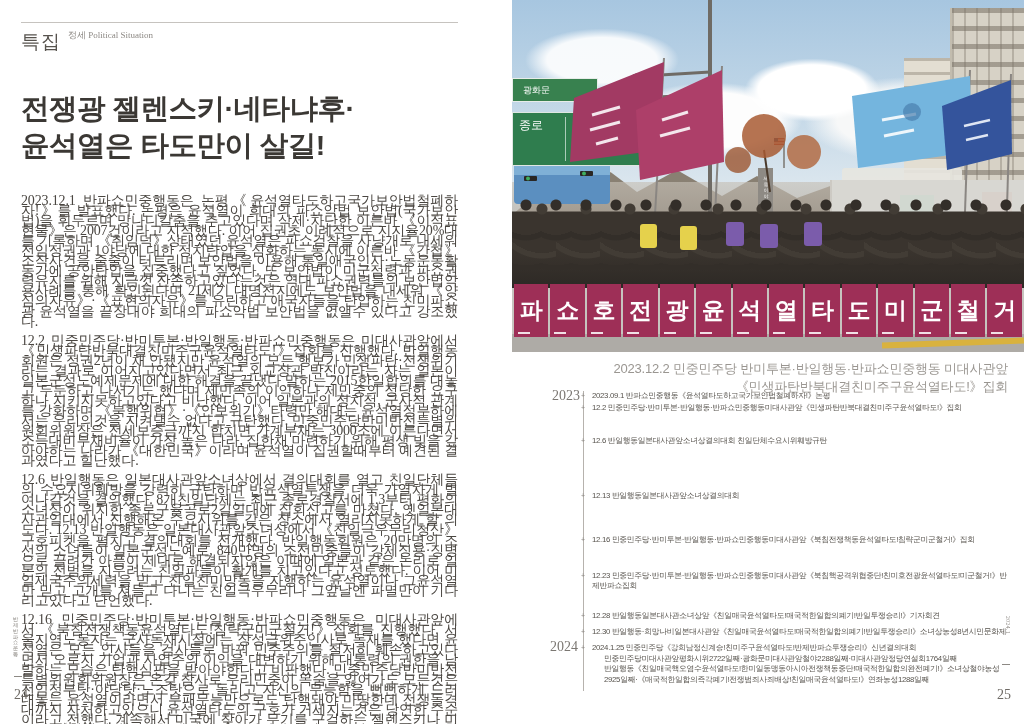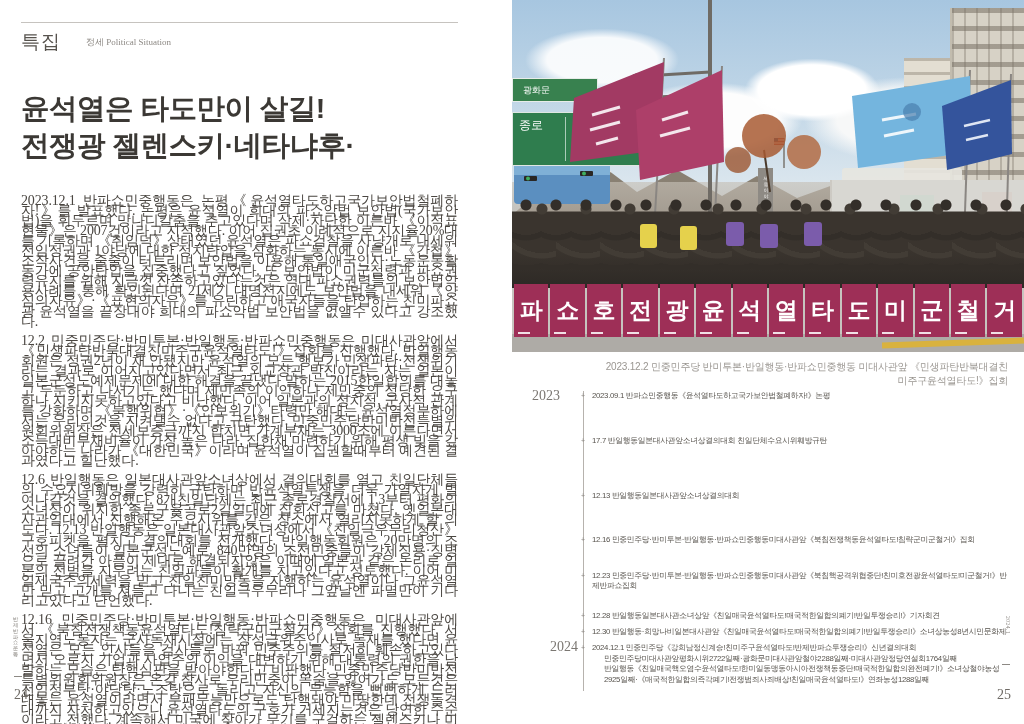--- a/index.html
+++ b/index.html
@@ -2,21 +2,21 @@
 <html><head>
 <meta charset="utf-8">
 <style>
   html,body{margin:0;padding:0;background:#e9e9e9;}
   .spread{position:relative;width:1024px;height:724px;background:#ffffff;overflow:hidden;
           font-family:"Liberation Serif","DejaVu Serif",serif;color:#46423e;}
   .abs{position:absolute;}
 
   
   .top-rule{left:21px;top:22px;width:437px;height:1px;background:#c6c3bf;}
-  .section-head{left:21px;top:29px;display:flex;align-items:center;gap:25px;}
+  .section-head{left:21px;top:29px;display:flex;align-items:flex-start;gap:7px;}
   .section-label{font-size:19px;color:#57534e;letter-spacing:1px;}
   .section-sub{font-size:9px;color:#8d8984;}
   .headline{left:21px;top:90px;width:460px;font-family:"Liberation Sans","DejaVu Sans",sans-serif;
             font-weight:700;font-size:28.5px;line-height:37px;color:#3b3834;letter-spacing:-0.5px;}
   .bodycol{left:21px;top:196px;width:437px;font-size:14px;line-height:10.05px;
            text-align:justify;color:#4a4641;letter-spacing:-0.15px;}
   .bodycol p{margin:0 0 9px 0;}
   .spine{font-size:5.5px;color:#8d8984;writing-mode:vertical-rl;letter-spacing:0.5px;}
   .spine-left{left:13px;top:612px;height:58px;}
   .spine-right{right:13px;top:616px;height:40px;}
@@ -74,21 +74,21 @@
   .vest-p{background:#7b5cab;width:18px;height:24px;}
   .pave-upper{left:0;top:288px;width:512px;height:50px;background:#c7c4bf;}
   .pave-lower{left:0;top:334px;width:512px;height:18px;background:#aeaba6;}
   .tactile{left:370px;top:340px;width:142px;height:6px;background:#d9b23e;transform:rotate(-2deg);}
   .banner-row{left:2px;top:284px;width:508px;height:53px;display:flex;gap:2px;}
   .placard{flex:1;background:#9e2f57;color:#fff;display:flex;align-items:center;justify-content:center;
       font-family:"Liberation Sans","DejaVu Sans",sans-serif;font-weight:700;font-size:23px;position:relative;}
   .placard::after{content:"";position:absolute;left:4px;bottom:3px;width:12px;height:2px;background:rgba(255,255,255,.85);}
 
   
-  .caption{left:600px;top:360px;width:408px;text-align:right;font-size:10px;color:#9a9691;
+  .caption{left:600px;top:360px;width:408px;text-align:right;font-size:13px;color:#9a9691;
       font-family:"Liberation Sans",sans-serif;letter-spacing:-0.2px;}
   .tl-line{left:583px;top:391px;width:1px;height:300px;background:#b6b2ad;}
   .tl-year{width:40px;text-align:right;font-size:14px;color:#7b7772;font-family:"Liberation Serif",serif;}
   .tl-entry{left:592px;width:420px;font-size:7.8px;line-height:9.5px;color:#57534d;
       font-family:"Liberation Sans",sans-serif;letter-spacing:-0.3px;}
   .tl-entry::before{content:"+";position:absolute;left:-11px;top:0;font-size:7px;color:#8d8984;}
   .tl-cont{left:604px;width:408px;font-size:7.8px;line-height:10.5px;color:#57534d;
       font-family:"Liberation Sans",sans-serif;letter-spacing:-0.3px;}
 </style>
 </head>
@@ -97,22 +97,22 @@
 <div class="spread">
 
   <div class="abs top-rule"></div>
 
   <div class="abs section-head">
     <span class="section-label">특집</span>
     <span class="section-sub">정세 Political Situation</span>
   </div>
 
   <div class="abs headline">
+    <div>전쟁광 젤렌스키·네타냐후·</div>
     <div>윤석열은 타도만이 살길!</div>
-    <div>전쟁광 젤렌스키·네타냐후·</div>
   </div>
 
   <div class="abs bodycol">
     <p>2023.12.1 반파쇼민중행동은 논평《윤석열타도하고국가보안법철폐하자!》를 발표했다. 논평은 윤석열이 희대의 파쇼악법 보안법(국가보안법)을 휘두르며 망나니칼춤을 추고있다며 삭제·차단한 이른바 《이적표현물》은 2007건이라고 지적했다. 이어 집권초 이례적으로 지지율20%대를 기록하며 《취임덕》상태였던 윤석열은 파쇼검찰을 사냥개로 내세워 전임정권과 1야당에 대한 정치탄압을 심화하는 동시에 이른바 《간첩》조작사건을 줄줄이 터트리며 보안법을 이용해 통일애국인사·노동운동활동가에 공안탄압을 집중했다고 짚었다. 또 보안법이 미군점령과 파쇼권력유지를 위해 지금껏 잔존하고있다는것은 역대 파쇼권력들의 보안법악용사례를 통해 확인된다며 21세기 대명천지에도 보안법을 내세워 《양심의자유》·《표현의자유》를 유린하고 애국자들을 탄압하는 친미파쇼광 윤석열을 끝장내야 희대의 파쇼악법 보안법을 없앨수 있다고 강조했다.</p>
     <p>12.2 민중민주당·반미투본·반일행동·반파쇼민중행동은 미대사관앞에서 《민생파탄반북대결친미주구윤석열타도!》집회를 진행했다. 반일행동회원은 정권2년이 채 안됐지만 윤석열의 모든 행보가 민생파탄·전쟁위기라는 결과로 이어지고있다면서 최근 외교장관 박진이라는 자는 일본이 일본군성노예제문제에 대한 해결을 끝냈다 말하는 2015한일합의를 대놓고 두둔하고 나서기도 했다며 제민족의 이익하나 제민중의 정당한 요구하나 지키지못하고있다고 비난했다. 이어 일본과의 정치적, 군사적 관계를 강화하며 《북핵위협》·《안보위기》타령만 해대는 윤석열정부하에서는 우리의것을 지켜낼수 없다고 규탄했다. 민중민주당반미반전특별위원회위원장은 전세보증금까지 합치면 가계부채는 3000조에 이른다면서 소득대비부채비율이 가장 높은 나라, 집한채 마련하기 위해 평생 빚을 갚아야하는 나라가 《대한민국》이라며 윤석열이 집권할때부터 예견된 결과였다고 힐난했다.</p>
     <p>12.6 반일행동은 일본대사관앞소녀상에서 결의대회를 열고 친일단체들의 수요시위훼방을 강력히 규탄하며 반윤석열투쟁을 더욱 가열차게 벌여나갈것을 결의했다. 8개친일단체는 최근 종로경찰서에 1.3부터 평화의소녀상이 위치한 종로구율곡로2길일대에 집회신고를 마쳤다. 옛일본대사관일대에서 진행해온 수요시위를 같은 장소에서 열리지못하게 할 의도다. 12.13 반일행동은 일본대사관앞소녀상에서 《친일극우무리청산》구호피켓을 펼치고 결의대회를 전개했다. 반일행동회원은 20만명의 조선의 소녀들이 일본군성노예로, 840만명의 조선민중들이 강제징용·징병으로 끌려간 아픔이 제대로 해결되지않은 이때에 일본과 같은 논리로 일본의 전범을 지우려는 친일파들이 활개를 치고있다고 성토했다. 이어 미일제국주의세력을 믿고 친일친미망동을 자행하는 윤석열이나 그윤석열만 믿고 고개를 쳐들고 다니는 친일극우무리나 그앞날엔 파멸만이 기다리고있다고 단언했다.</p>
     <p>12.16 민중민주당·반미투본·반일행동·반파쇼민중행동은 미대사관앞에서 《북침전쟁책동윤석열타도!침략군미군철거!》집회를 진행했다. 서울지역노동자는 군사독재시절에는 장성급위주인사로 독재를 했다면 윤석열은 모든 인사들을 검사들로 바꿔 민주주의를 철저히 훼손하고있다면서 오로지 기업과 사업주의 이익을 대변하기 위해 대통령의 권한을 남발하는 모습은 탄핵심판을 받아야한다고 비판했다. 민중민주당반미반전특별위원회위원장은 온갖 참사로 우리민중이 목숨을 잃어가도 모든것은 전임정부탓·야당탓·노조탓으로 돌리고 자신의 무능함을 뻔뻔하게 드러내놓는 윤석열이라면서 부패무능만으로도 탄핵돼야 마땅한데 전쟁돌격대까지 자처하고있으니 윤석열타도의 구호가 거세지는것은 당연한 수순이라고 전했다. 계속해서 미국에 찾아가 무기를 구걸하는 젤렌스키나 미국의 《확장억제》만을 맹신하는 윤석열이나 다를바 없고 광란적인 학살만행을 벌이는 네타냐후나 《북정권종말》을 떠들며 전쟁광증을 보이는 윤석열이나 그놈이 그놈이라며 머지않은 참해방의 날을 위해 하루빨리 윤석열부터 타도하자고 호소했다.</p>
   </div>
 
   <div class="abs spine spine-left">반제반파쇼운동</div>
@@ -217,31 +217,32 @@
       <div class="placard">미</div>
       <div class="placard">군</div>
       <div class="placard">철</div>
       <div class="placard">거</div>
     </div>
   </div>
 
   <div class="abs caption">2023.12.2 민중민주당 반미투본·반일행동·반파쇼민중행동 미대사관앞 《민생파탄반북대결친미주구윤석열타도!》집회</div>
 
   <div class="abs tl-line"></div>
-  <div class="abs tl-year" style="left:520px;top:388px;">2023</div>
+  <div class="abs tl-year" style="left:540px;top:388px;">2023</div>
   <div class="abs tl-year" style="left:538px;top:639px;">2024</div>
 
   <div class="abs tl-entry" style="top:391px;">2023.09.1 반파쇼민중행동《윤석열타도하고국가보안법철폐하자!》논평</div>
-  <div class="abs tl-entry" style="top:436px;">17.7 반일행동일본대사관앞소녀상결의대회 친일단체수요시위훼방규탄</div>
+  <div class="abs tl-entry" style="top:403px;">12.2 민중민주당·반미투본·반일행동·반파쇼민중행동미대사관앞《민생파탄반북대결친미주구윤석열타도!》집회</div>
+  <div class="abs tl-entry" style="top:436px;">12.6 반일행동일본대사관앞소녀상결의대회 친일단체수요시위훼방규탄</div>
   <div class="abs tl-entry" style="top:491px;">12.13 반일행동일본대사관앞소녀상결의대회</div>
   <div class="abs tl-entry" style="top:497px;margin-top:38px;">12.16 민중민주당·반미투본·반일행동·반파쇼민중행동미대사관앞《북침전쟁책동윤석열타도!침략군미군철거!》집회</div>
   <div class="abs tl-entry" style="top:571px;">12.23 민중민주당·반미투본·반일행동·반파쇼민중행동미대사관앞《북침핵공격위협중단!친미호전광윤석열타도!미군철거!》반제반파쇼집회</div>
   <div class="abs tl-entry" style="top:611px;">12.28 반일행동일본대사관소녀상앞《친일매국윤석열타도!매국적한일합의폐기!반일투쟁승리!》기자회견</div>
   <div class="abs tl-entry" style="top:627px;">12.30 반일행동·희망나비일본대사관앞《친일매국윤석열타도!매국적한일합의폐기!반일투쟁승리!》소녀상농성8년시민문화제</div>
-  <div class="abs tl-entry" style="top:643px;">2024.12.1 민중민주당《강희남정신계승!친미주구윤석열타도!반제반파쇼투쟁승리!》신년결의대회</div>
+  <div class="abs tl-entry" style="top:643px;">2024.1.25 민중민주당《강희남정신계승!친미주구윤석열타도!반제반파쇼투쟁승리!》신년결의대회</div>
   <div class="abs tl-cont" style="top:654px;">민중민주당미대사관앞평화시위2722일째·광화문미대사관앞철야2288일째·미대사관앞정당연설회1764일째</div>
   <div class="abs tl-cont" style="top:664px;">반일행동《친일매국핵오염수윤석열타도!한미일동맹동아시아전쟁책동중단!매국적한일합의완전폐기!》소녀상철야농성2925일째·《매국적한일합의즉각폐기!전쟁범죄사죄배상!친일매국윤석열타도!》연좌농성1288일째</div>
 
   <div class="abs spine spine-right">2024.1</div>
   <div class="abs spine-dash-r"></div>
   <div class="abs pageno pageno-r">25</div>
 
 </div>
 
 </body></html>

